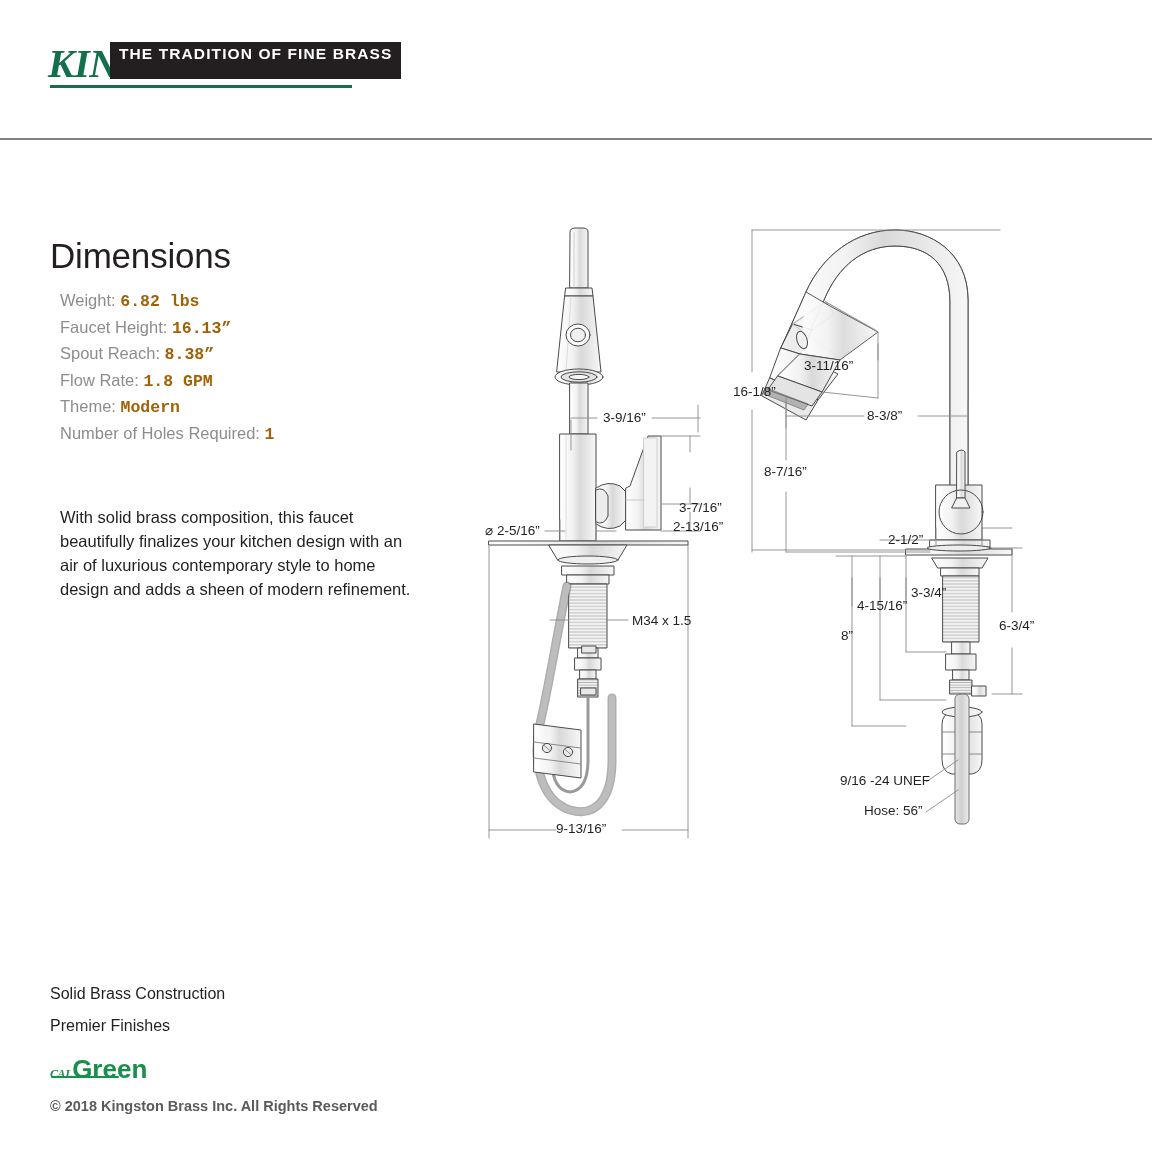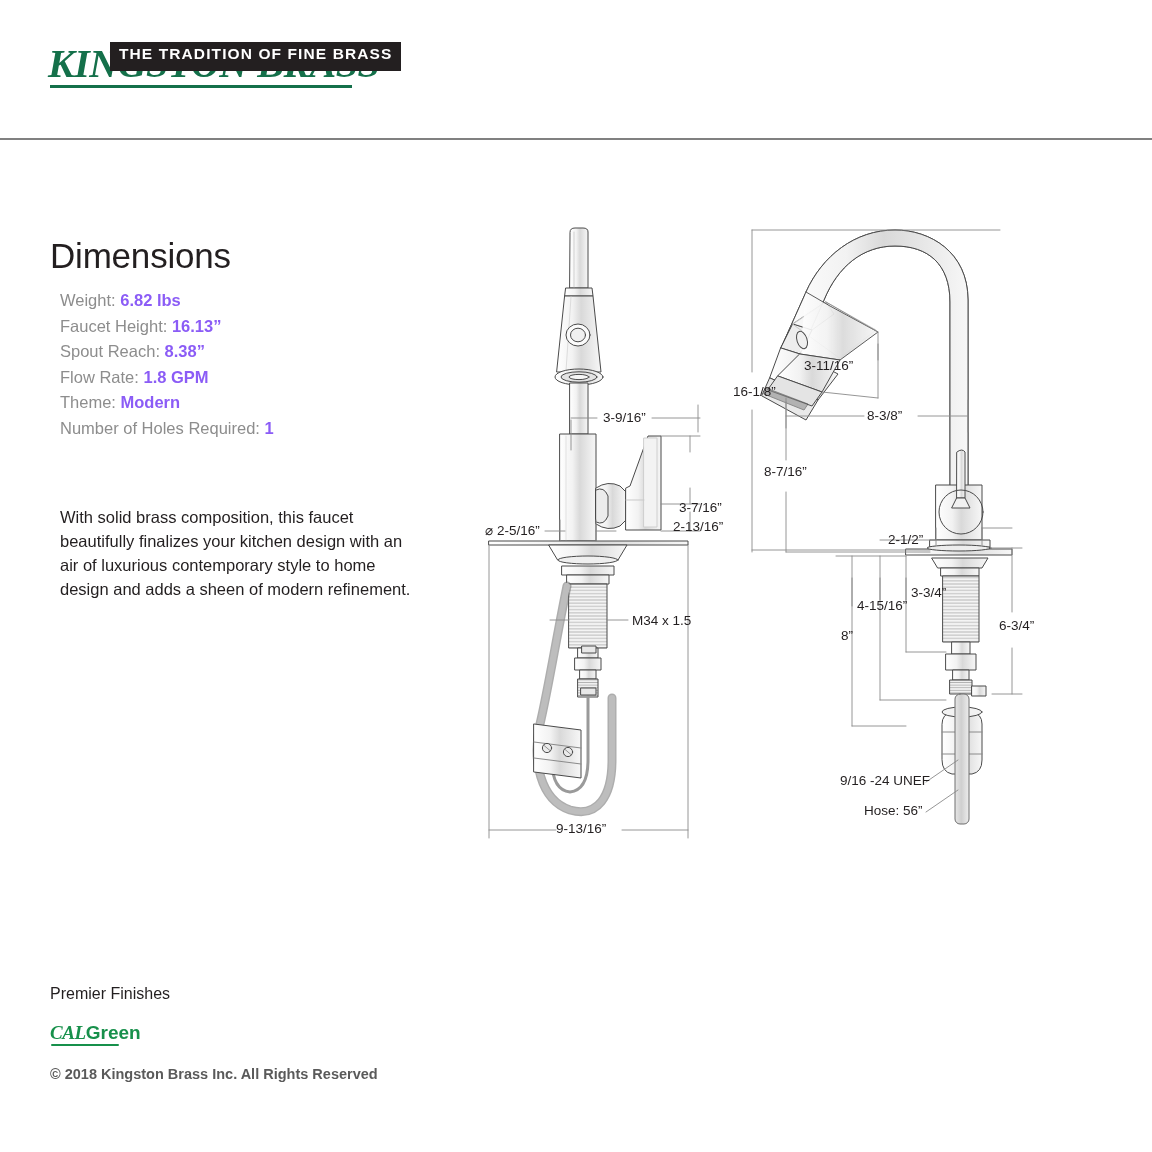--- a/index.html
+++ b/index.html
@@ -22,21 +22,21 @@
     color:#14704a;line-height:1;
     white-space:nowrap;
   }
   .logo-rule{
     width:302px;height:3px;background:#14704a;
     margin-top:1px;margin-left:2px;
   }
   .logo-banner{
     position:absolute;left:110px;top:42px;
     background:#231f20;
-    padding:3px 9px 8px 9px;
+    padding:3px 9px 16px 9px;
     display:inline-block;
   }
   .logo-banner span{
     font-family:"Liberation Sans", sans-serif;
     font-weight:bold;font-size:15.5px;
     letter-spacing:1.1px;color:#ffffff;white-space:nowrap;
   }
   .header-rule{
     position:absolute;left:0;top:138px;width:1152px;height:2px;
     background:#808080;
@@ -44,38 +44,38 @@
 
   
   .title{
     position:absolute;left:50px;top:236px;
     font-size:35px;font-weight:400;color:#231f20;
     letter-spacing:-0.2px;
   }
   .specs{position:absolute;left:60px;top:288px;width:360px;}
   .spec-row{font-size:16.5px;line-height:25.5px;white-space:nowrap;}
   .spec-label{color:#8d8d8d;}
-  .spec-value{color:#8b5cf6;font-weight:bold;}
+  .spec-value{color:#a16207;font-weight:bold;font-family:Liberation Mono, monospace;}
 
   .desc{
     position:absolute;left:60px;top:505px;width:360px;
     font-size:16.5px;line-height:24px;color:#231f20;
   }
 
   .footer{position:absolute;left:50px;top:978px;width:420px;}
   .footer-line{font-size:16px;line-height:32px;color:#231f20;}
   .calgreen{margin-top:12px;height:26px;position:relative;}
   .cg-cal{
     font-family:"Liberation Serif", serif;
-    font-style:italic;font-weight:bold;font-size:19px;
+    font-style:italic;font-weight:bold;font-size:12px;
     color:#17904b;letter-spacing:-0.4px;
   }
   .cg-green{
     font-family:"Liberation Sans", sans-serif;
-    font-weight:bold;font-size:19px;color:#17904b;
+    font-weight:bold;font-size:26px;color:#17904b;
   }
   .cg-underline{
     position:absolute;left:1px;top:22px;width:68px;height:2px;
     background:#17904b;border-radius:2px;
   }
   .copyright{
     margin-top:18px;font-size:14.5px;color:#5a5a5a;font-weight:bold;
   }
 
   
@@ -125,20 +125,21 @@
     </div>
     <div class="spec-row">
       <span class="spec-label">Number of Holes Required:</span>
       <span class="spec-value">1</span>
     </div>
   </div>
 
   <div class="desc">With solid brass composition, this faucet beautifully finalizes your kitchen design with an air of luxurious contemporary style to home design and adds a sheen of modern refinement.</div>
 
   <div class="footer">
+    <div class="footer-line">Solid Brass Construction</div>
     <div class="footer-line">Premier Finishes</div>
     <div class="calgreen">
       <span class="cg-cal">CAL</span><span class="cg-green">Green</span>
       <div class="cg-underline"></div>
     </div>
     <div class="copyright">© 2018 Kingston Brass Inc. All Rights Reserved</div>
   </div>
 
   <div class="drawing">
     <svg width="1152" height="1152" viewBox="0 0 1152 1152">

